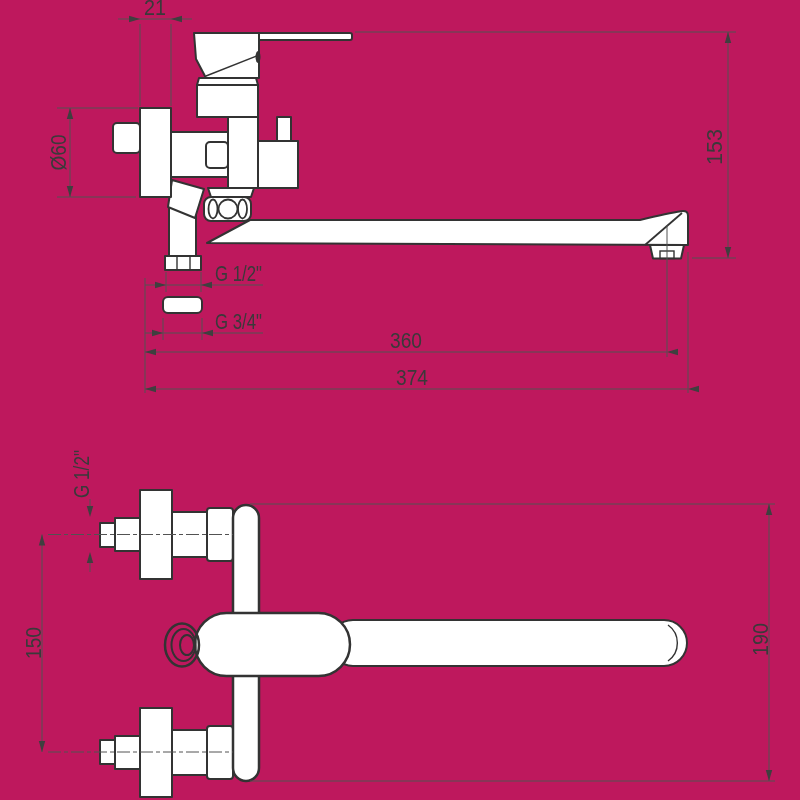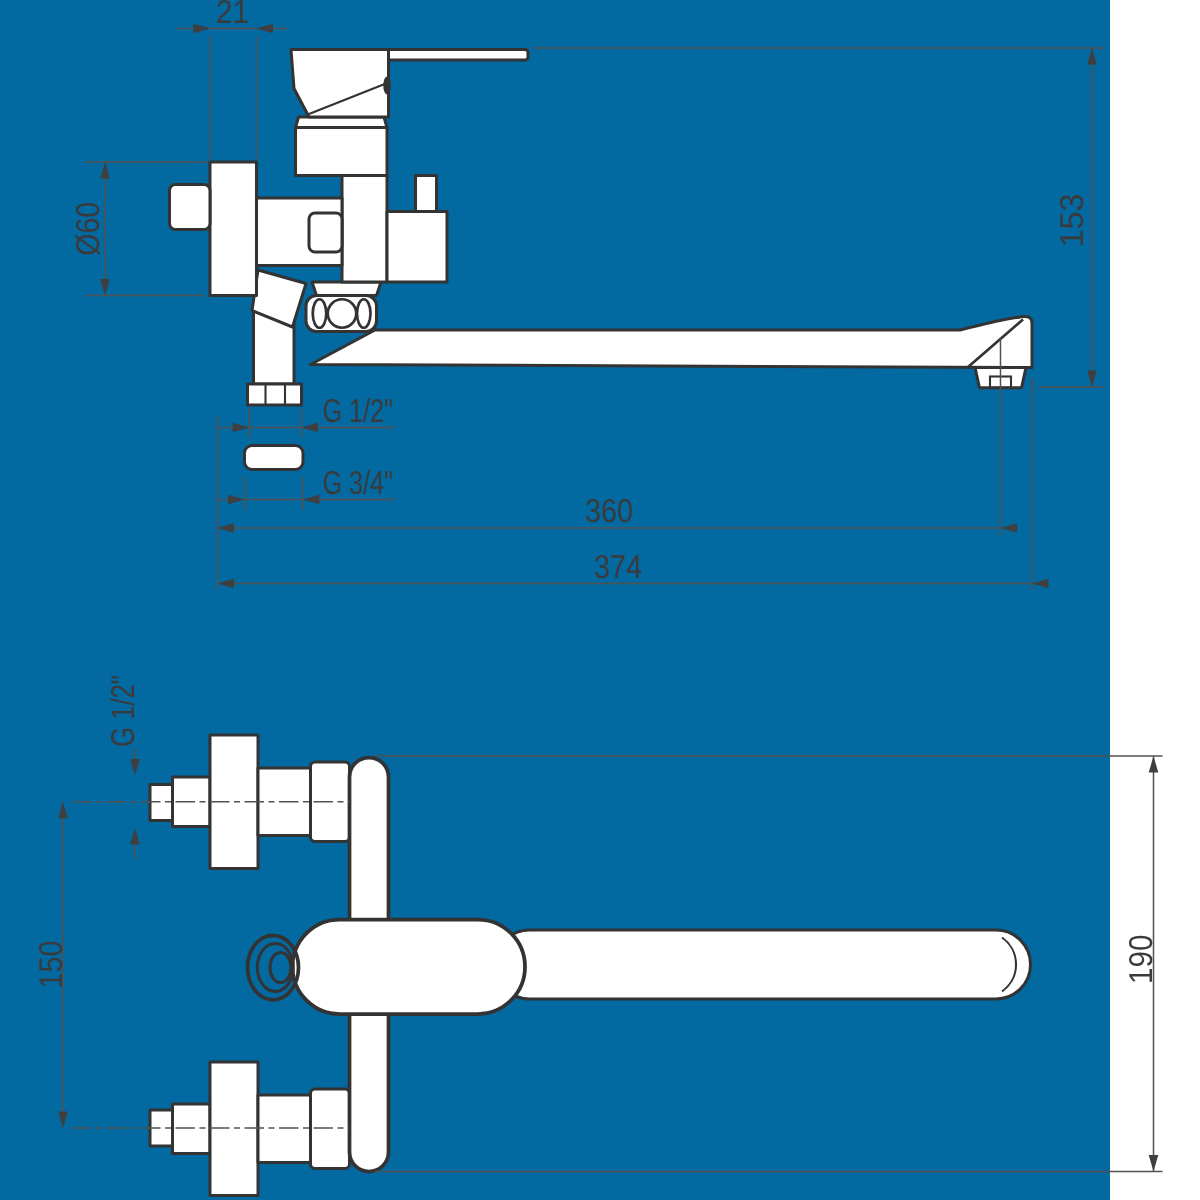--- a/index.html
+++ b/index.html
@@ -1,16 +1,16 @@
 <!DOCTYPE html>
 <html><head>
 <meta charset="utf-8">
 <style>
   html,body{margin:0;padding:0;background:#fff;}
-  .stage{width:740px;height:800px;background:#0369a1;position:relative;font-family:"Liberation Sans",sans-serif;}
+  .stage{width:800px;height:800px;background:#be185d;position:relative;font-family:"Liberation Sans",sans-serif;}
   svg{display:block;}
   .o2{fill:#ffffff;stroke:#333333;stroke-width:2;stroke-linejoin:round;}
   .o25{fill:#ffffff;stroke:#333333;stroke-width:2.5;stroke-linejoin:round;}
   .l2{fill:none;stroke:#333333;stroke-width:1.8;stroke-linejoin:round;}
   .l15{fill:none;stroke:#333333;stroke-width:1.4;}
   .d1{fill:none;stroke:#525252;stroke-width:1;}
   .dash{stroke-dasharray:13 3 4 3;}
   .ah{fill:#3f3f3f;stroke:none;}
   .t{font-family:"Liberation Sans",sans-serif;font-size:22px;fill:#3a3a3a;}
   .fillD{fill:#333333;stroke:none;}

